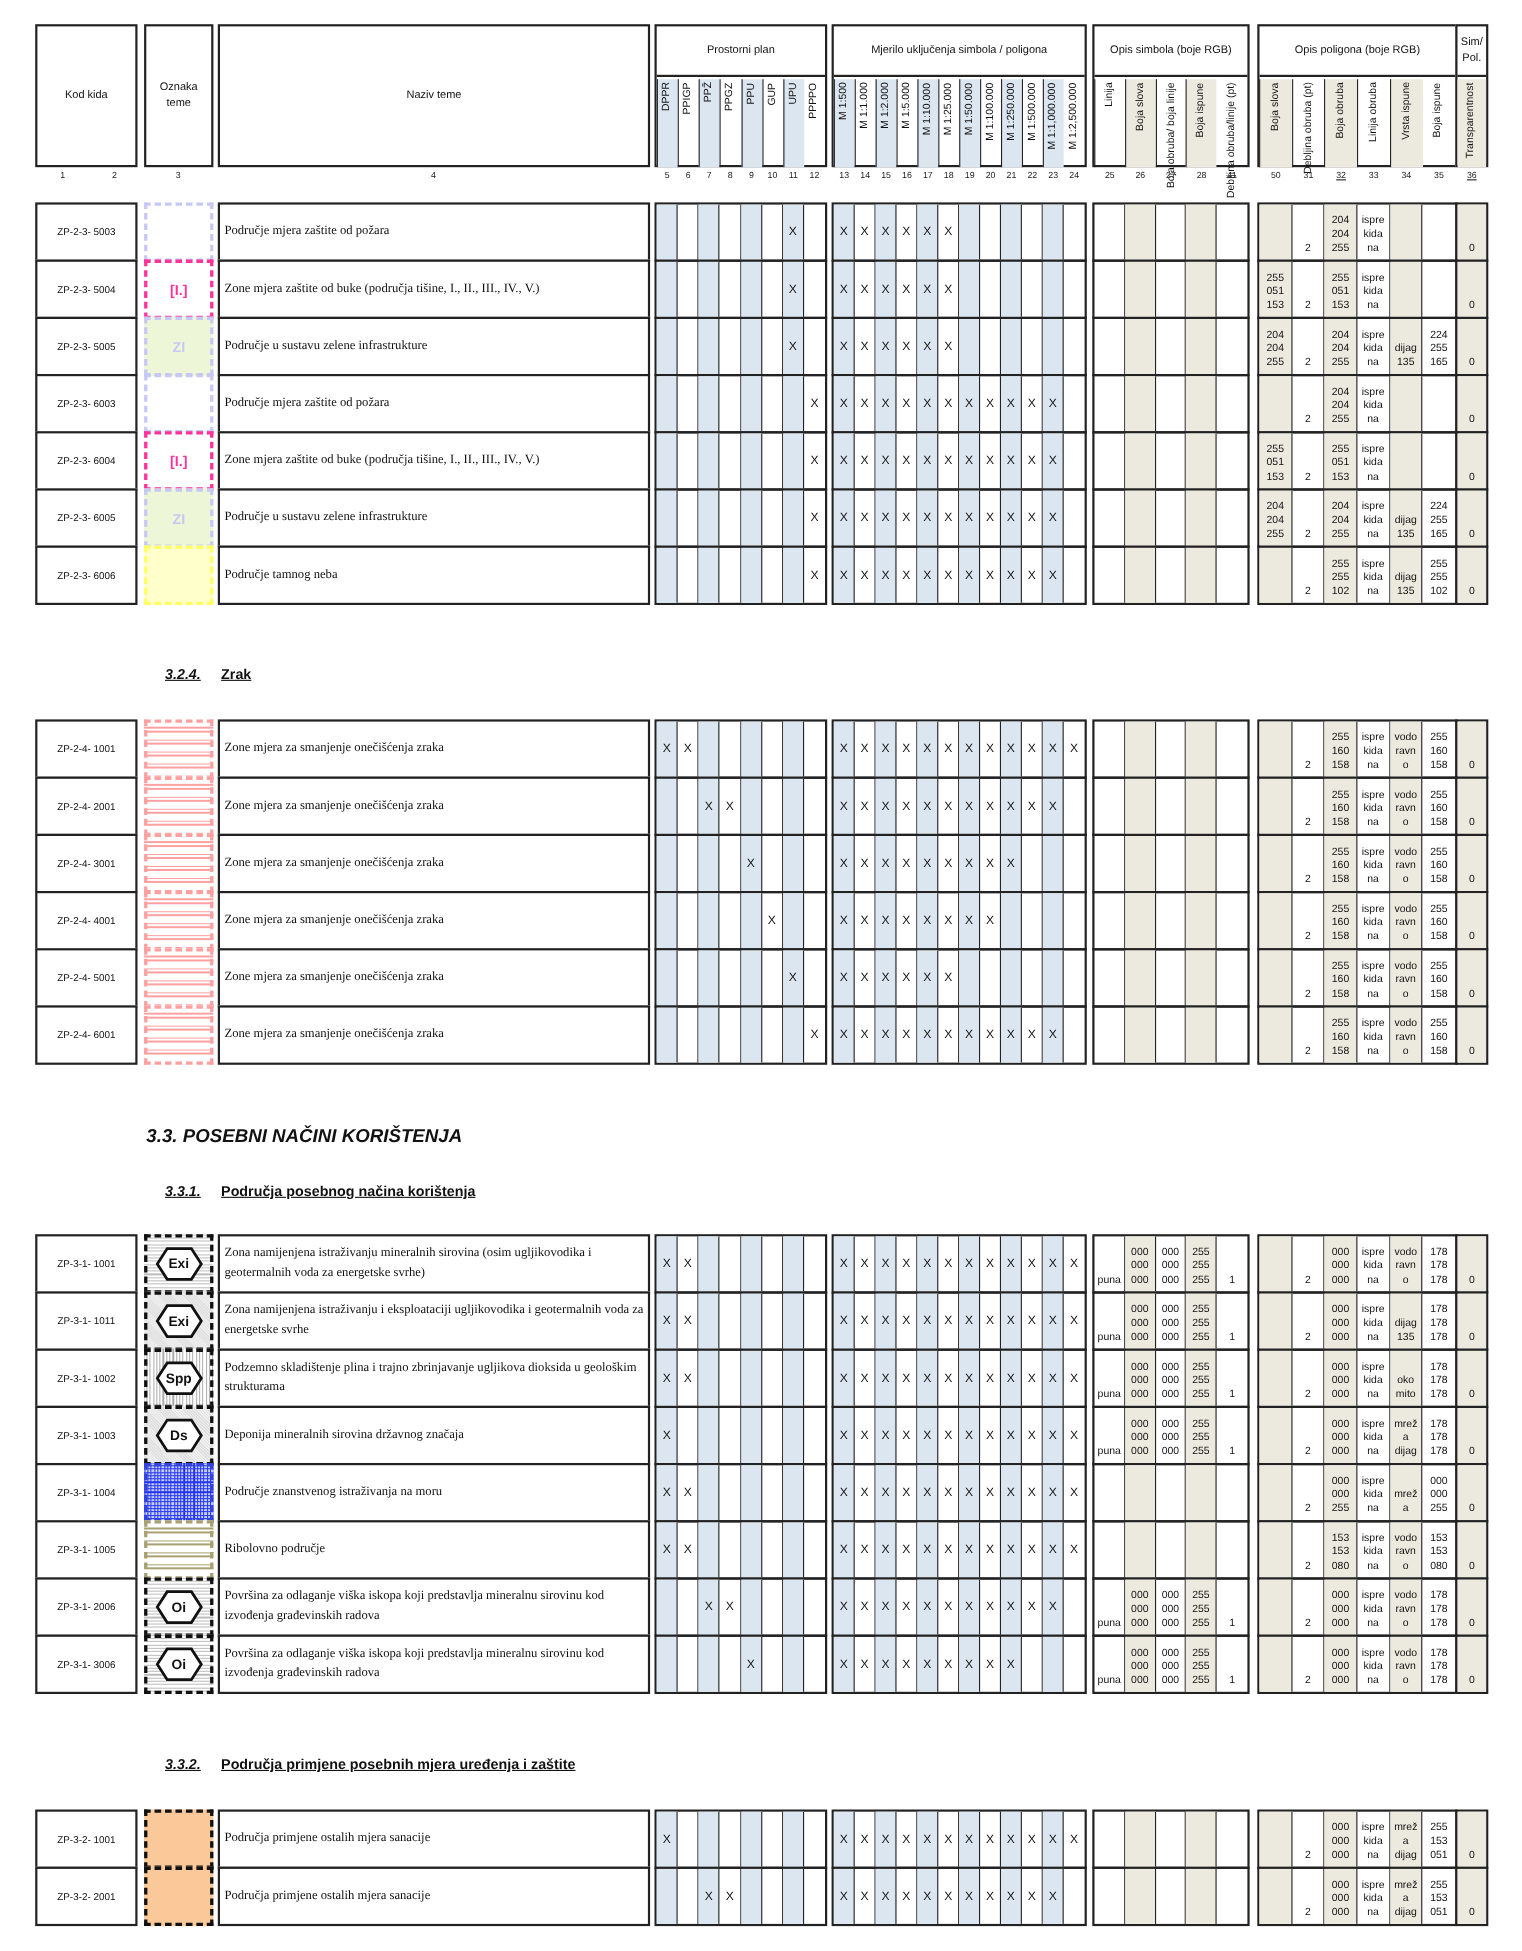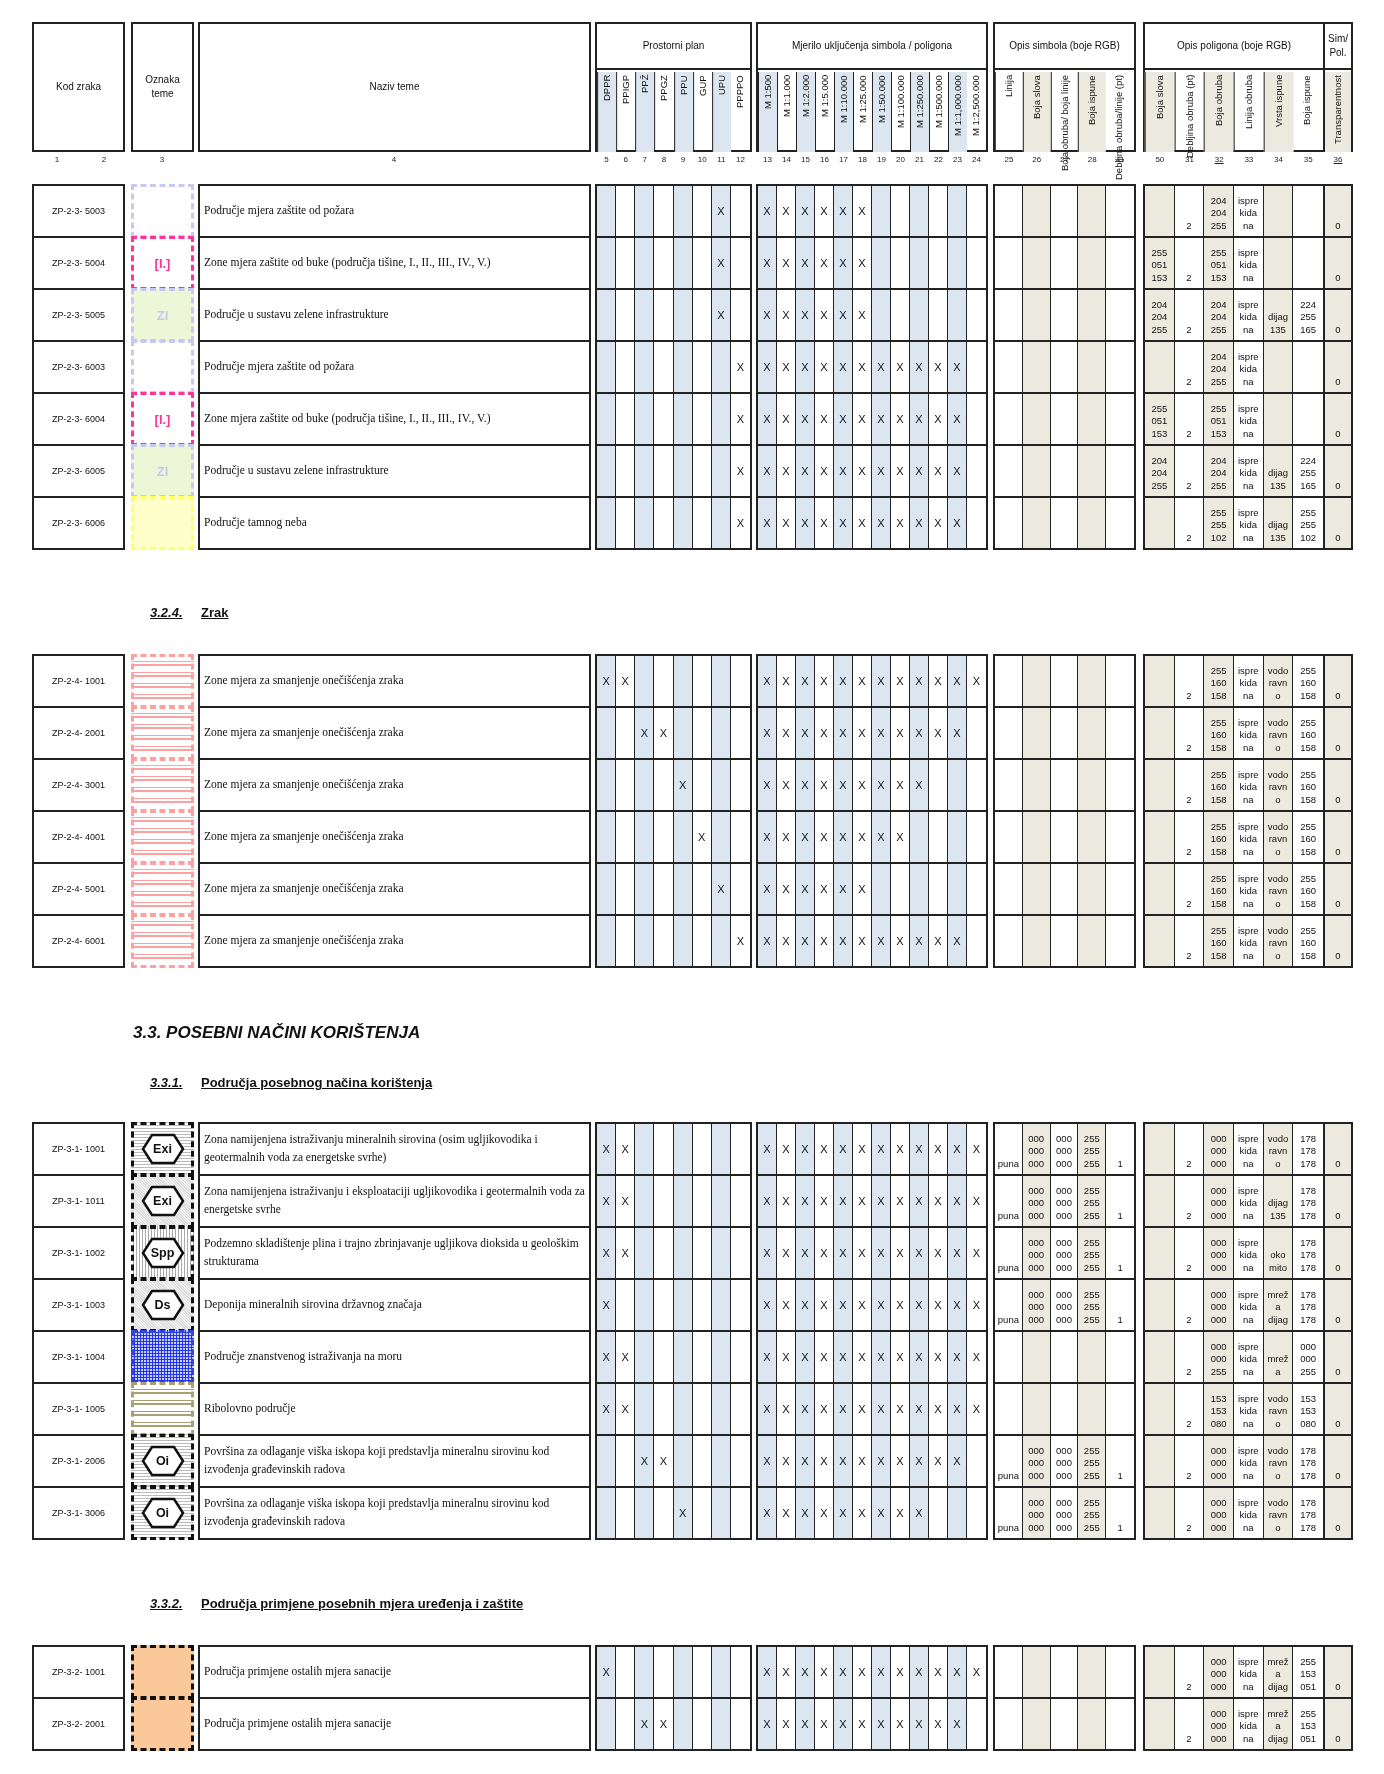--- a/index.html
+++ b/index.html
@@ -23,21 +23,21 @@
   .big-title { position: absolute; font-weight: bold; font-style: italic; font-size: 17px; }
   .sym { position: absolute; display: flex; align-items: center; justify-content: center; font-size: 13px; font-weight: bold; }
   .hex { width: 44px; height: 32px; position: relative; display: flex; align-items: center; justify-content: center; }
   .hex svg { position: absolute; left: 0; top: 0; }
   .hex span { position: relative; font-size: 12.5px; font-weight: bold; }
 </style>
 </head>
 <body>
 
 <div id="root">
-    <div class="box hdr-text" style="left: 32px; top: 22px; width: 93px; height: 130px;">Kod zraka</div>
+    <div class="box hdr-text" style="left: 32px; top: 22px; width: 93px; height: 130px;">Kod kida</div>
     <div class="box hdr-text" style="left: 131px; top: 22px; width: 63px; height: 130px; padding: 0px 8px;">Oznaka teme</div>
     <div class="box hdr-text" style="left: 198px; top: 22px; width: 393px; height: 130px;">Naziv teme</div>
     <div class="box" style="left: 595px; top: 22px; width: 157px; height: 130px;">
       <div class="hdr-text" style="position: absolute; left: 0px; top: 0px; width: 100%; height: 46px; border-bottom: 2px solid rgb(34, 34, 34); padding: 0px 4px;">Prostorni plan</div>
       <div class="vert blue" style="position: absolute; left: 0px; top: 48px; width: 19.125px; height: 80px; border-right: 1.5px solid rgb(34, 34, 34); justify-content: flex-end;">DPPR</div>
       <div class="vert " style="position: absolute; left: 19.125px; top: 48px; width: 19.125px; height: 80px; border-right: 1.5px solid rgb(34, 34, 34); justify-content: flex-end;">PPIGP</div>
       <div class="vert blue" style="position: absolute; left: 38.25px; top: 48px; width: 19.125px; height: 80px; border-right: 1.5px solid rgb(34, 34, 34); justify-content: flex-end;">PPŽ</div>
       <div class="vert " style="position: absolute; left: 57.375px; top: 48px; width: 19.125px; height: 80px; border-right: 1.5px solid rgb(34, 34, 34); justify-content: flex-end;">PPGZ</div>
       <div class="vert blue" style="position: absolute; left: 76.5px; top: 48px; width: 19.125px; height: 80px; border-right: 1.5px solid rgb(34, 34, 34); justify-content: flex-end;">PPU</div>
       <div class="vert " style="position: absolute; left: 95.625px; top: 48px; width: 19.125px; height: 80px; border-right: 1.5px solid rgb(34, 34, 34); justify-content: flex-end;">GUP</div>

